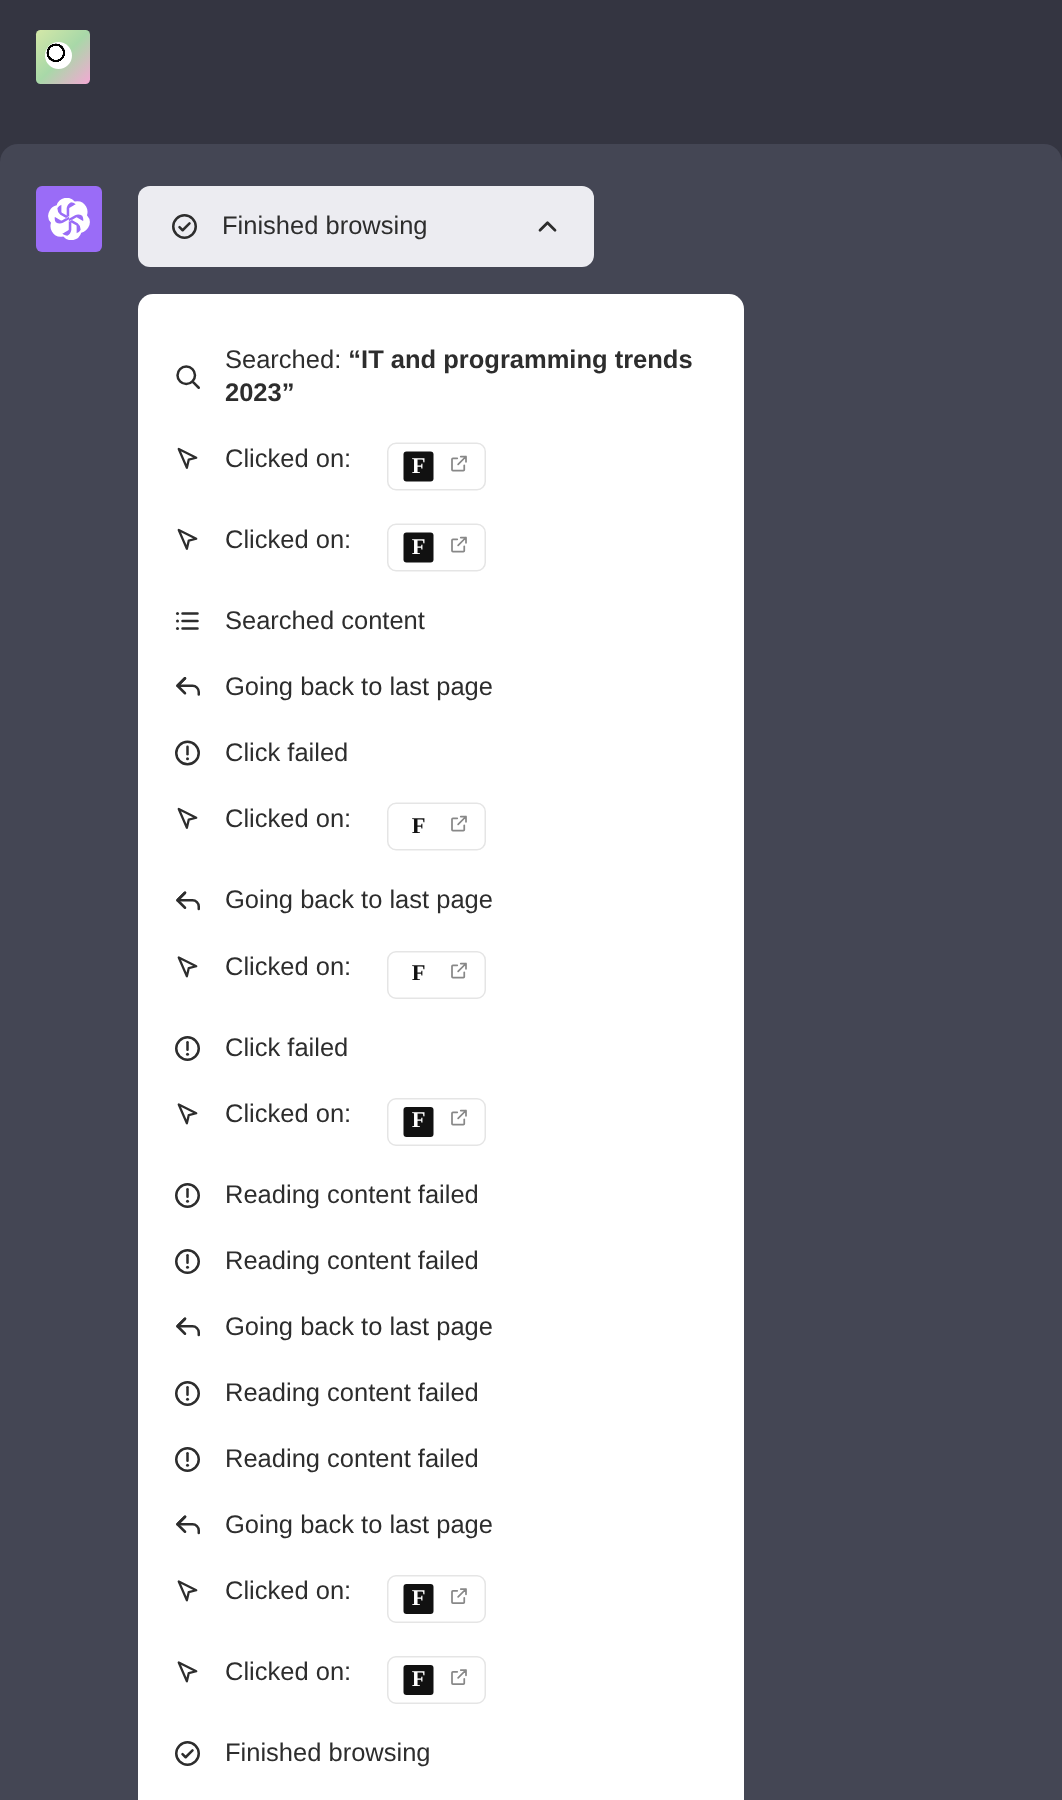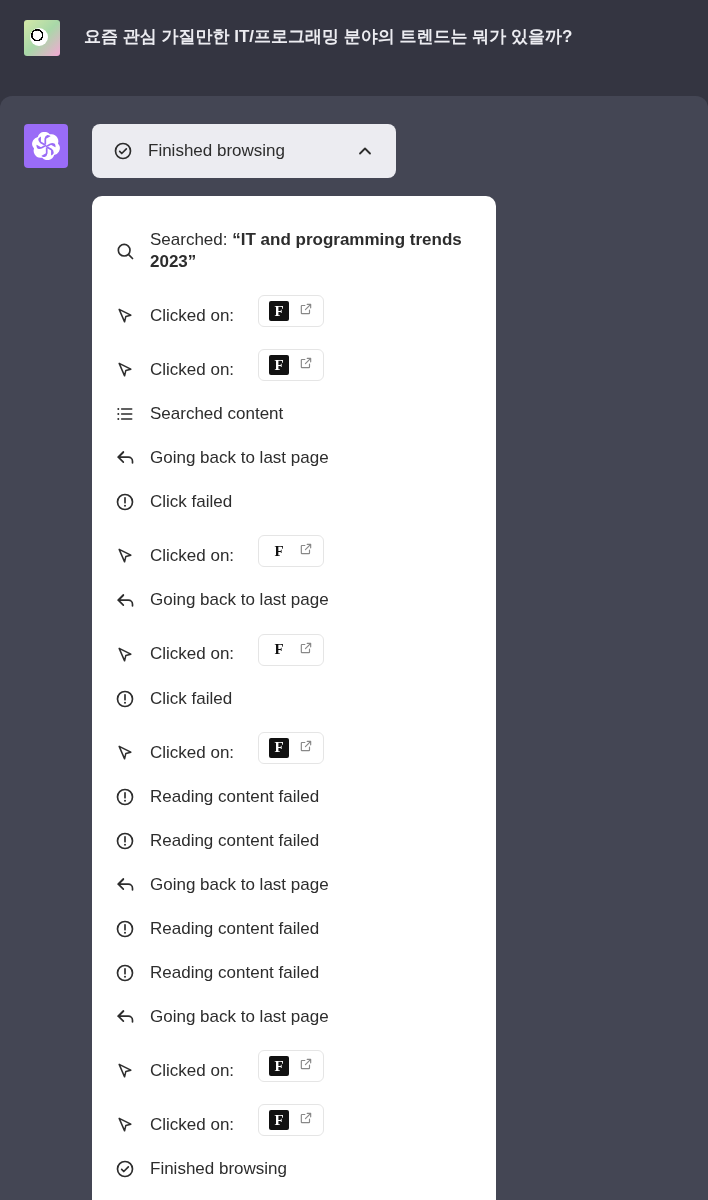--- a/index.html
+++ b/index.html
@@ -129,21 +129,21 @@
     justify-content: center;
     font-family: Georgia, 'Times New Roman', serif;
     font-weight: 700;
     font-size: 15px;
     border-radius: 2px;
   }
   .fav-dark { background: #111; color: #fff; }
   .fav-light { background: #fff; color: #111; }
   .ext-icon { color: #888; }
   .ext-icon svg { width: 14px; height: 14px; }
-  .row-with-chip { display: flex; align-items: flex-end; }
+  .row-with-chip { display: flex; align-items: flex-start; }
   .row-with-chip .step-text { margin-right: 6px; }
 </style>
 </head>
 <body>
 
 <svg width="0" height="0" style="position:absolute">
   <defs>
     <g id="i-check-circle">
       <circle cx="12" cy="12" r="9" fill="none" stroke="currentColor" stroke-width="2"></circle>
       <path d="M8 12.5l2.5 2.5L16 9.5" fill="none" stroke="currentColor" stroke-width="2" stroke-linecap="round" stroke-linejoin="round"></path>
@@ -178,21 +178,20 @@
       <path d="M18 14v5a1 1 0 01-1 1H5a1 1 0 01-1-1V7a1 1 0 011-1h5" stroke="currentColor" stroke-width="2" stroke-linecap="round" fill="none"></path>
     </g>
     <g id="i-openai">
       <path fill="#fff" d="M22.28 9.82a5.98 5.98 0 00-.52-4.91 6.05 6.05 0 00-6.5-2.9A5.98 5.98 0 004.98 4.18a5.98 5.98 0 00-4 2.9 6.05 6.05 0 00.74 7.1 5.98 5.98 0 00.51 4.91 6.05 6.05 0 006.5 2.9A5.98 5.98 0 0019 19.82a5.98 5.98 0 004-2.9 6.05 6.05 0 00-.74-7.1zM13.02 2.5a4.48 4.48 0 012.87 1.03l-.1.06-3.38 1.95a.55.55 0 00-.28.48v4.77l-1.46-.84V5.78A4.5 4.5 0 0113.02 2.5zM5.4 5.78a4.48 4.48 0 012.34-1.97l-.1.17v3.9c0 .2.1.38.28.48l4.13 2.38-1.46.85-3.53-2.04A4.5 4.5 0 015.4 5.78zm-.97 8.06a4.48 4.48 0 01-.53-3l.1.06 3.38 1.95c.17.1.38.1.55 0l4.13-2.38v1.69l-3.53 2.04a4.5 4.5 0 01-4.1-.36zm6.55 7.66a4.48 4.48 0 01-2.87-1.03l.1-.06 3.38-1.95a.55.55 0 00.28-.48v-4.77l1.46.84v4.17a4.5 4.5 0 01-2.35 3.28zm7.62-3.28a4.48 4.48 0 01-2.34 1.97l.1-.17v-3.9a.55.55 0 00-.28-.48l-4.13-2.38 1.46-.85 3.53 2.04a4.5 4.5 0 011.66 3.77zm.97-8.06a4.48 4.48 0 01.53 3l-.1-.06-3.38-1.95a.55.55 0 00-.55 0l-4.13 2.38V11.84l3.53-2.04a4.5 4.5 0 014.1.36z"></path>
     </g>
   </defs>
 </svg>
 
 <div class="user-row">
   <div class="user-avatar"></div>
-  <div class="user-text">요즘 관심 가질만한 IT/프로그래밍 분야의 트렌드는 뭐가 있을까?</div>
 </div>
 
 <div class="assistant-row">
   <div class="assistant-avatar">
     <svg viewBox="0 0 24 24">
         <use href="#i-openai"></use>
       </svg>
   </div>
   <div class="assistant-content">
 

